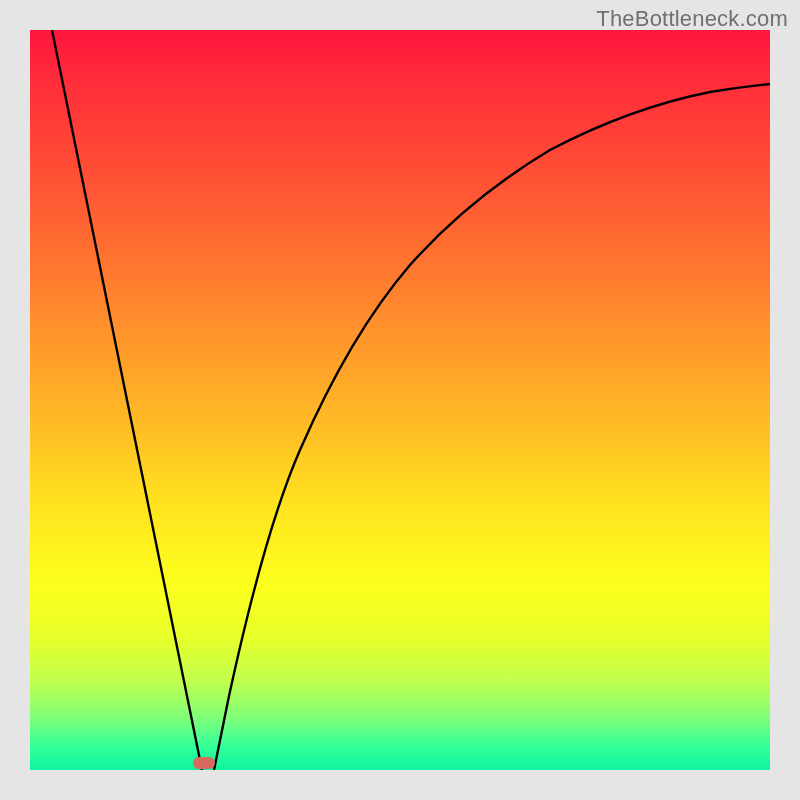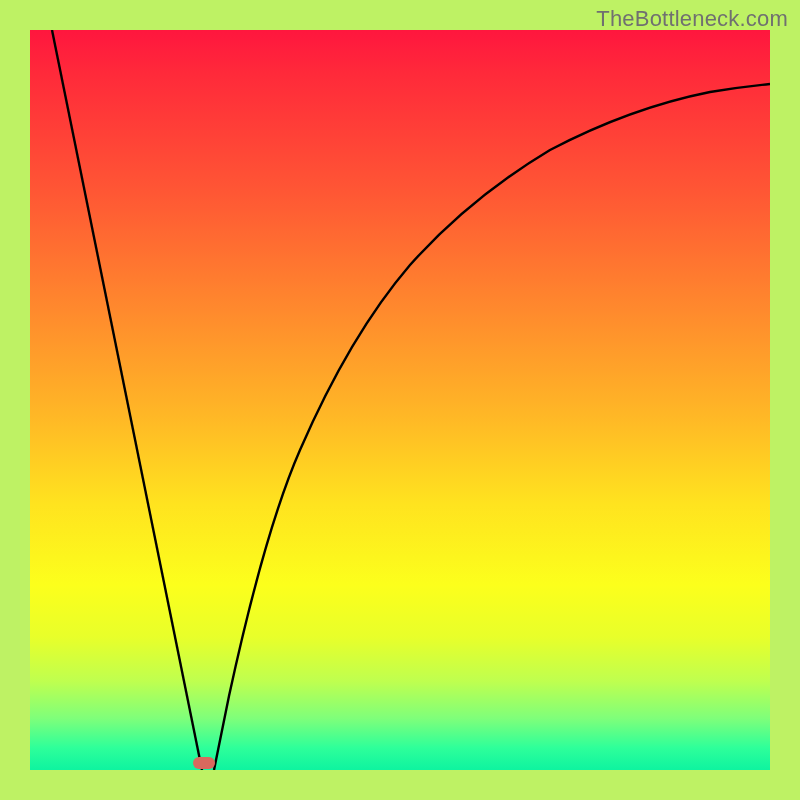--- a/index.html
+++ b/index.html
@@ -8,21 +8,21 @@
     width: 800px;
     height: 800px;
     background: #000;
     overflow: hidden;
     font-family: Arial, Helvetica, sans-serif;
   }
   .frame {
     position: relative;
     width: 800px;
     height: 800px;
-    background: #bef264;
+    background: #e5e5e5;
   }
   .plot-area {
     position: absolute;
     left: 30px;
     top: 30px;
     width: 740px;
     height: 740px;
     
     background: linear-gradient(
       to bottom,

